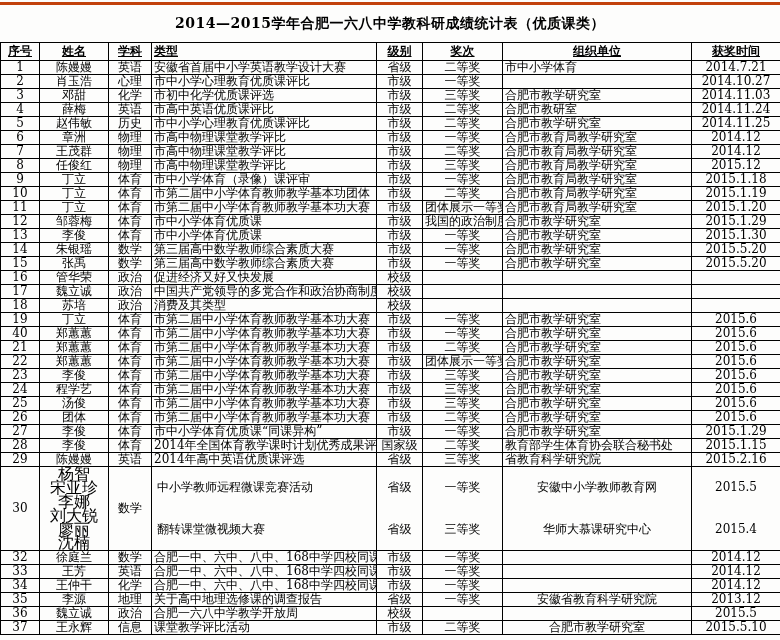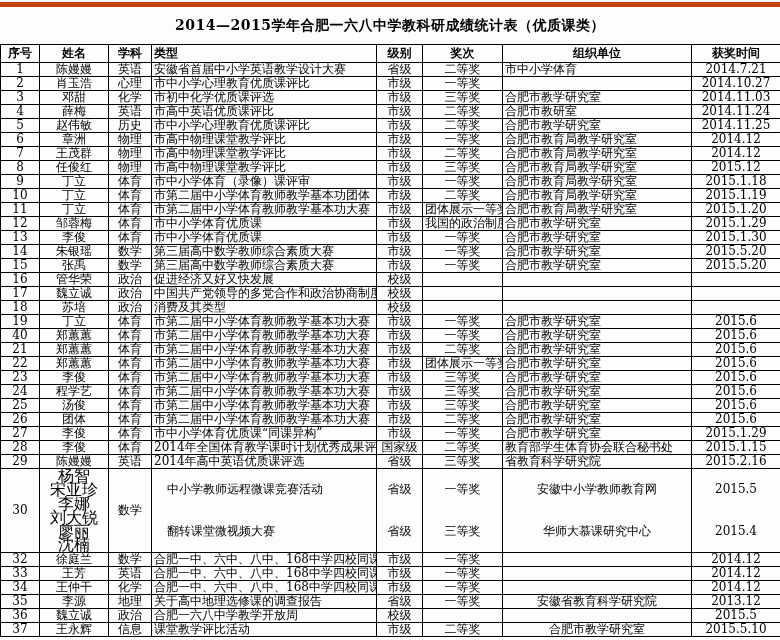--- a/index.html
+++ b/index.html
@@ -12,21 +12,21 @@
   }
   .sheet {
     width: 780px;
     height: 640px;
     background: #fdfdfc;
     color: #000;
     font-family: "DejaVu Serif", "Liberation Serif", serif;
   }
   .title-box {
     margin-top: 2px;
-    border-top: 5px solid #c2410c;
+    border-top: 3px solid #c2410c;
     height: 37px;
     display: flex;
     align-items: center;
     justify-content: center;
     font-size: 14px;
     font-weight: bold;
     letter-spacing: 0.5px;
   }
   table.results {
     border-collapse: collapse;
@@ -37,21 +37,21 @@
     border: 1px solid #000;
     font-size: 12px;
     line-height: 13px;
     padding: 0 2px;
     white-space: nowrap;
     overflow: hidden;
     vertical-align: middle;
   }
   thead tr { height: 18px; }
   tbody tr { height: 13.8px; }
-  th { font-weight: bold; }
+  th { font-weight: bold; text-decoration: underline; }
   .c-center { text-align: center; }
   .c-left   { text-align: left; padding-left: 3px; }
   td.group-cell { padding: 0; }
   .names-cell { padding: 0; }
   .name-line {
     height: 13.8px;
     display: flex;
     align-items: center;
     justify-content: center;
     font-size: 16px;
@@ -60,21 +60,21 @@
   .group-line {
     height: 41.4px;
     display: flex;
     align-items: center;
     justify-content: center;
     font-size: 12px;
     line-height: 13px;
     overflow: hidden;
     white-space: nowrap;
   }
-  .group-line.g-left { justify-content: flex-start; padding-left: 3px; margin-left: 10px; }
+  .group-line.g-left { justify-content: flex-start; padding-left: 3px; }
 </style>
 </head>
 <body>
 
 <div class="sheet">
   <div class="title-box">2014—2015学年合肥一六八中学教科研成绩统计表（优质课类）</div>
   <table class="results">
     <colgroup>
       <col style="width:39px">
         <col style="width:69px">

